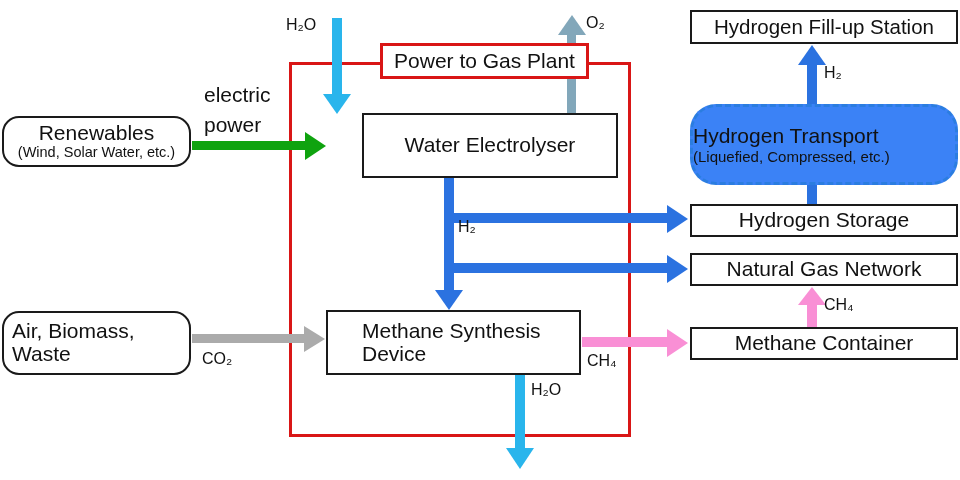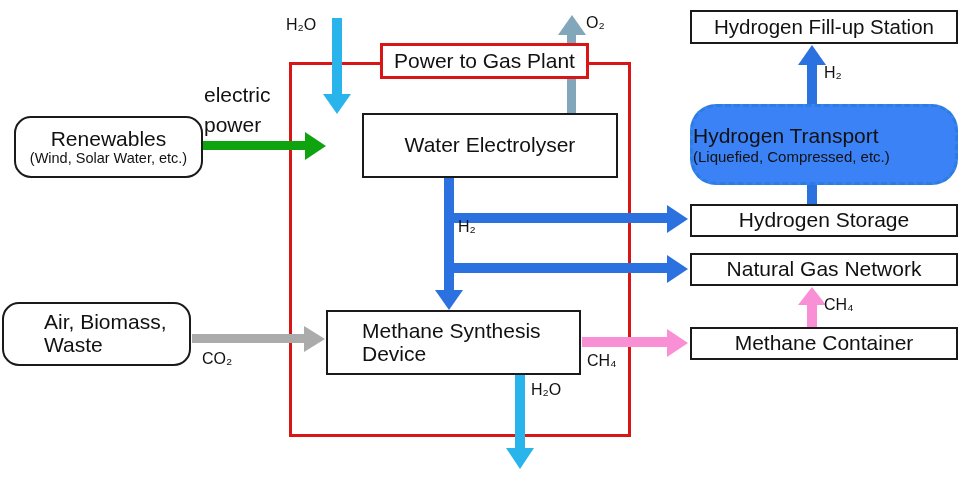--- a/index.html
+++ b/index.html
@@ -35,25 +35,25 @@
 </head>
 <body>
 
 <div id="stage">
 
   <div class="frame" style="left:289px;top:62px;width:342px;height:375px;"></div>
   <div class="framelabel" style="left:350px;top:43px;width:209px;height:36px;">
     <span>Power to Gas Plant</span>
   </div>
 
-  <div class="box rounded" style="left:14px;top:116px;width:189px;height:62px;">
+  <div class="box rounded" style="left:2px;top:116px;width:189px;height:51px;">
     <span>Renewables</span>
     <span class="sub">(Wind, Solar Water, etc.)</span>
   </div>
-  <div class="box rounded leftalign" style="left:2px;top:302px;width:189px;height:64px;padding-left:40px;">
+  <div class="box rounded leftalign" style="left:2px;top:311px;width:189px;height:64px;padding-left:8px;">
     <span>Air, Biomass,</span>
     <span>Waste</span>
   </div>
 
   <div class="box" style="left:326px;top:113px;width:256px;height:65px;margin-left:36px;">
     <span>Water Electrolyser</span>
   </div>
   <div class="box leftalign" style="left:326px;top:310px;width:255px;height:65px;padding-left:34px;">
     <span>Methane Synthesis</span>
     <span>Device</span>

